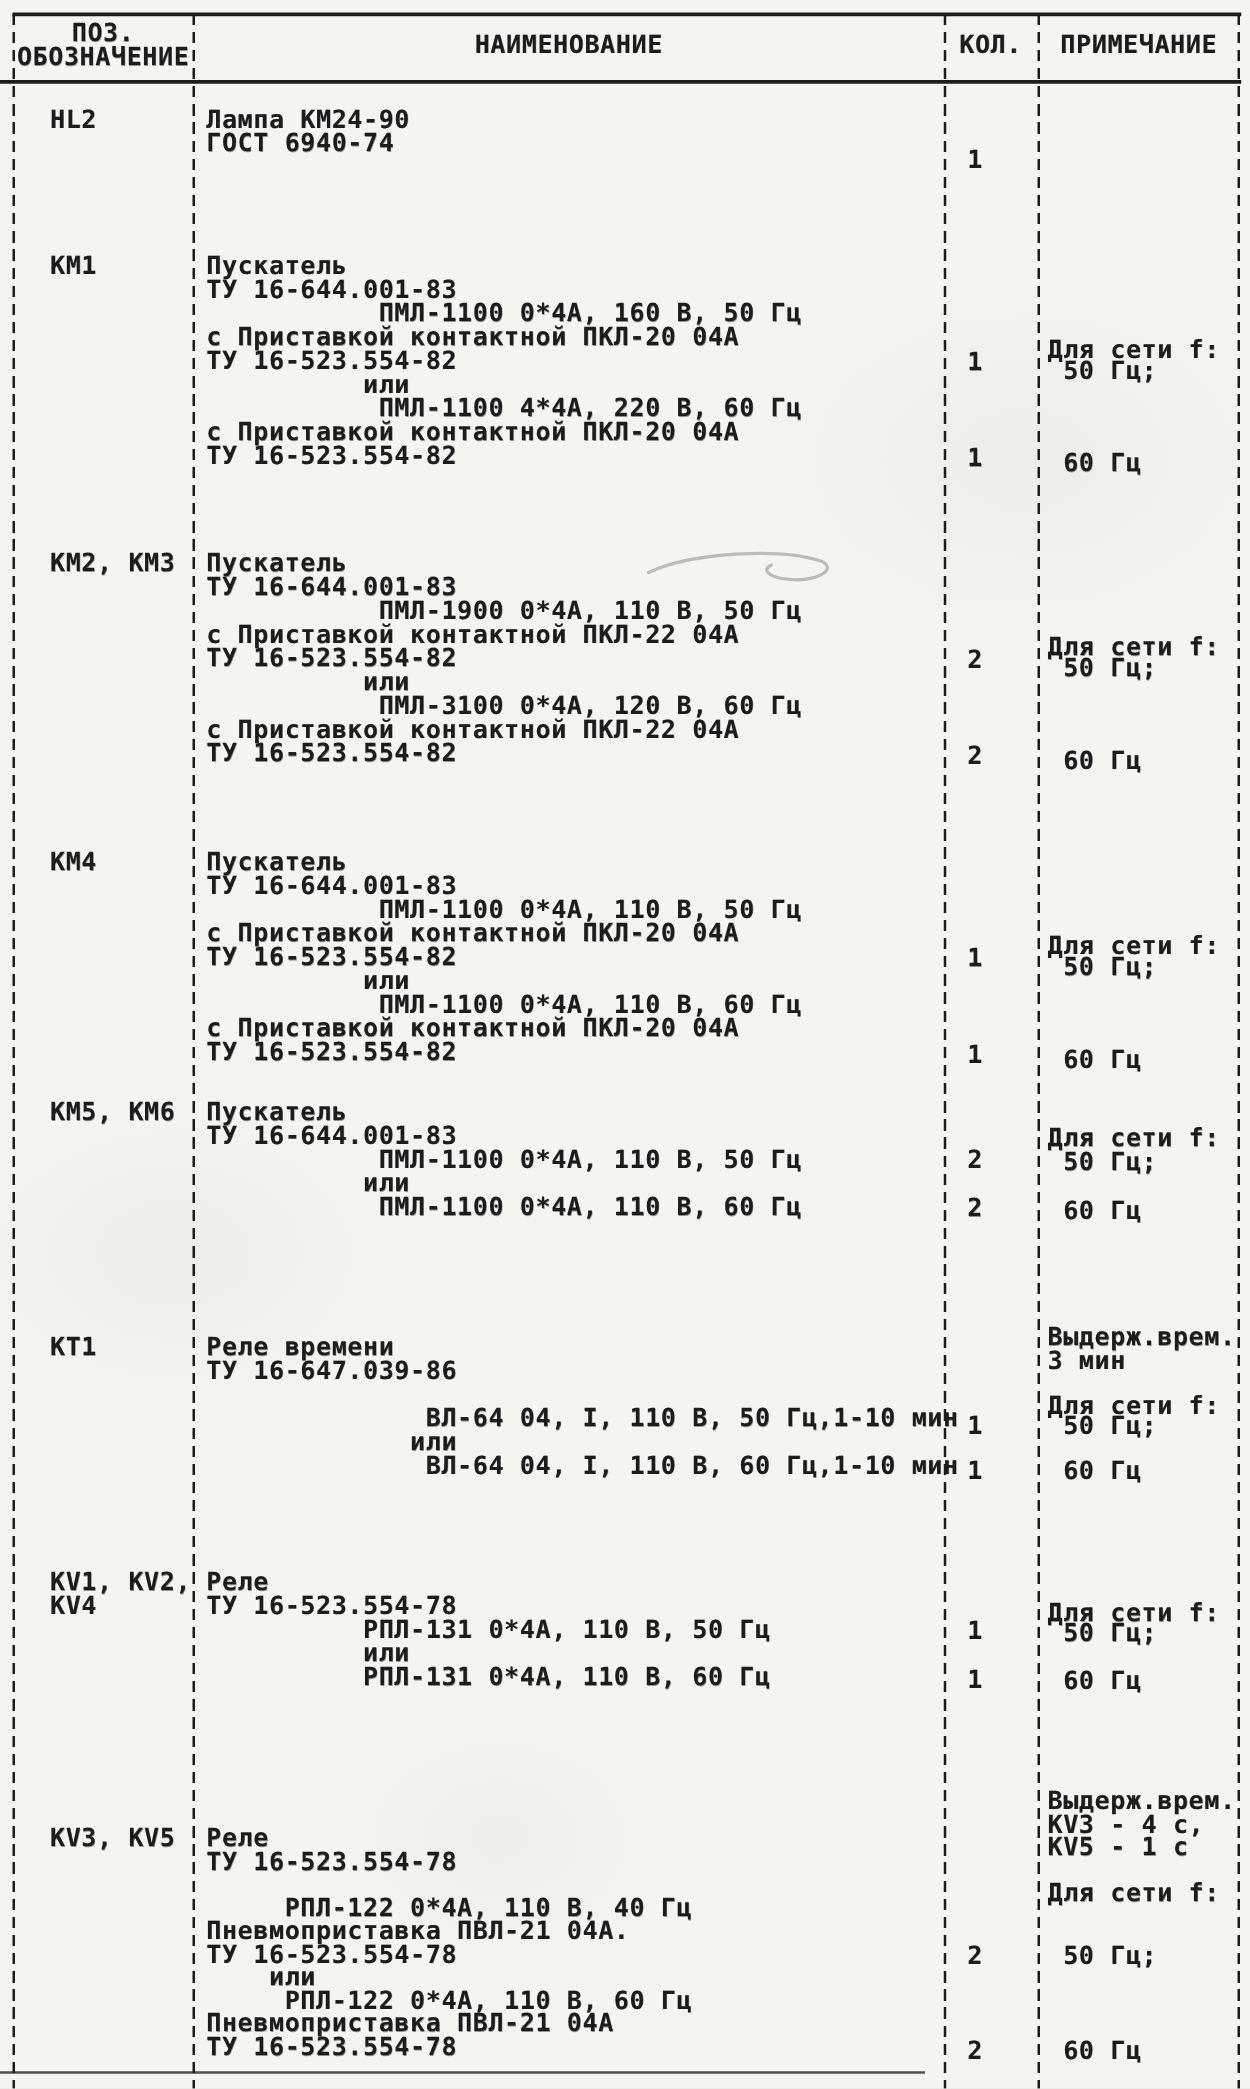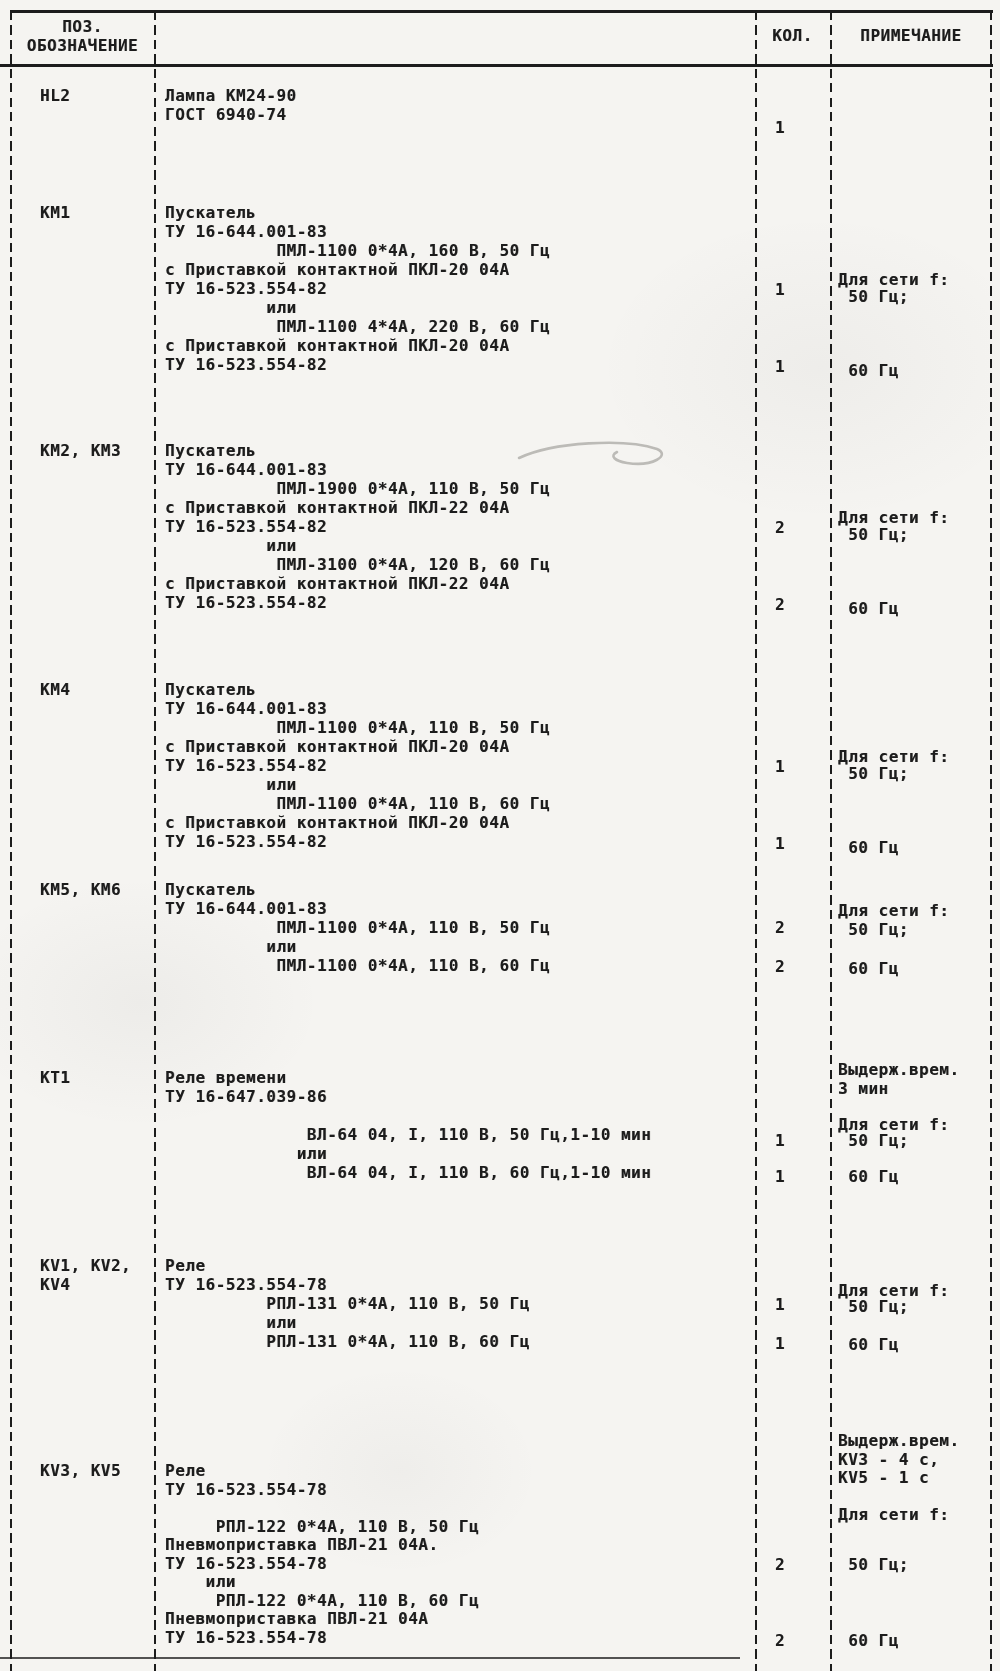--- a/index.html
+++ b/index.html
@@ -5,21 +5,21 @@
   :root { --paper:#f5f4f1; --ink:#1c1c1c; }
   html,body { margin:0; padding:0; background:#dededc; }
   #page {
     position:relative; width:1000px; height:1671px; margin:0 auto; overflow:hidden;
     background:
       radial-gradient(260px 180px at 14% 60%, rgba(40,40,40,0.04), transparent 70%),
       radial-gradient(320px 220px at 82% 22%, rgba(40,40,40,0.035), transparent 70%),
       radial-gradient(200px 150px at 40% 88%, rgba(40,40,40,0.03), transparent 70%),
       var(--paper);
     font-family:"DejaVu Sans Mono", monospace;
-    font-weight:700; font-size:16px; color:var(--ink);
+    font-weight:700; font-size:20px; color:var(--ink);
     letter-spacing:0.5px;
   }
   .vline { position:absolute; width:2.4px; top:11px; bottom:0;
     background:repeating-linear-gradient(180deg, var(--ink) 0 9px, transparent 9px 14.5px); }
   .hline { position:absolute; height:2.6px; background:var(--ink); }
   .hcell { position:absolute; text-align:center; white-space:pre; line-height:19px; }
   .row   { position:absolute; left:0; width:1000px; }
   .cell  { position:absolute; top:0; }
   .cell-pos  { left:40px; }
   .cell-name { left:165px; }
@@ -42,20 +42,21 @@
   <div class="hline" id="border-bottom" style="left:0; top:1657px; width:740px; height:2px;"></div>
 
   <div class="vline" style="left:10px;"></div>
   <div class="vline" style="left:154px;"></div>
   <div class="vline" style="left:755px;"></div>
   <div class="vline" style="left:830px;"></div>
   <div class="vline" style="left:990px;"></div>
 
   <div class="hcell" style="left:10px; top:17px; width:145px;">ПОЗ.</div>
   <div class="hcell" style="left:10px; top:36px; width:145px;">ОБОЗНАЧЕНИЕ</div>
+  <div class="hcell" style="left:155px; top:26px; width:600px;">НАИМЕНОВАНИЕ</div>
   <div class="hcell" style="left:755px; top:26px; width:75px;">КОЛ.</div>
   <div class="hcell" style="left:832px; top:26px; width:158px;">ПРИМЕЧАНИЕ</div>
 
   <div id="rows-host" style="position:absolute; left:0; top:0; width:1000px; height:1671px;">
       <div class="row" style="top: 86px;">
     <div class="cell cell-pos">
           <div class="tl" style="top: 0px;">HL2</div>
         </div>
     <div class="cell cell-name">
           <div class="tl" style="top: 0px;">Лампа КМ24-90</div>
@@ -209,21 +210,21 @@
         </div>
   </div>
       <div class="row" style="top: 1461px;">
     <div class="cell cell-pos">
           <div class="tl" style="top: 0px;">KV3, KV5</div>
         </div>
     <div class="cell cell-name">
           <div class="tl" style="top: 0px;">Реле</div>
           <div class="tl" style="top: 18.5px;">ТУ 16-523.554-78</div>
           <div class="tl" style="top: 37px;"></div>
-          <div class="tl" style="top: 55.5px;">     РПЛ-122 0*4А, 110 В, 50 Гц</div>
+          <div class="tl" style="top: 55.5px;">     РПЛ-122 0*4А, 110 В, 40 Гц</div>
           <div class="tl" style="top: 74px;">Пневмоприставка ПВЛ-21 04А.</div>
           <div class="tl" style="top: 92.5px;">ТУ 16-523.554-78</div>
           <div class="tl" style="top: 111px;">    или</div>
           <div class="tl" style="top: 129.5px;">     РПЛ-122 0*4А, 110 В, 60 Гц</div>
           <div class="tl" style="top: 148px;">Пневмоприставка ПВЛ-21 04А</div>
           <div class="tl" style="top: 166.5px;">ТУ 16-523.554-78</div>
         </div>
     <div class="cell cell-qty">
           <div class="tl qty" style="top: 94.35px;">2</div>
           <div class="tl qty" style="top: 170.2px;">2</div>

